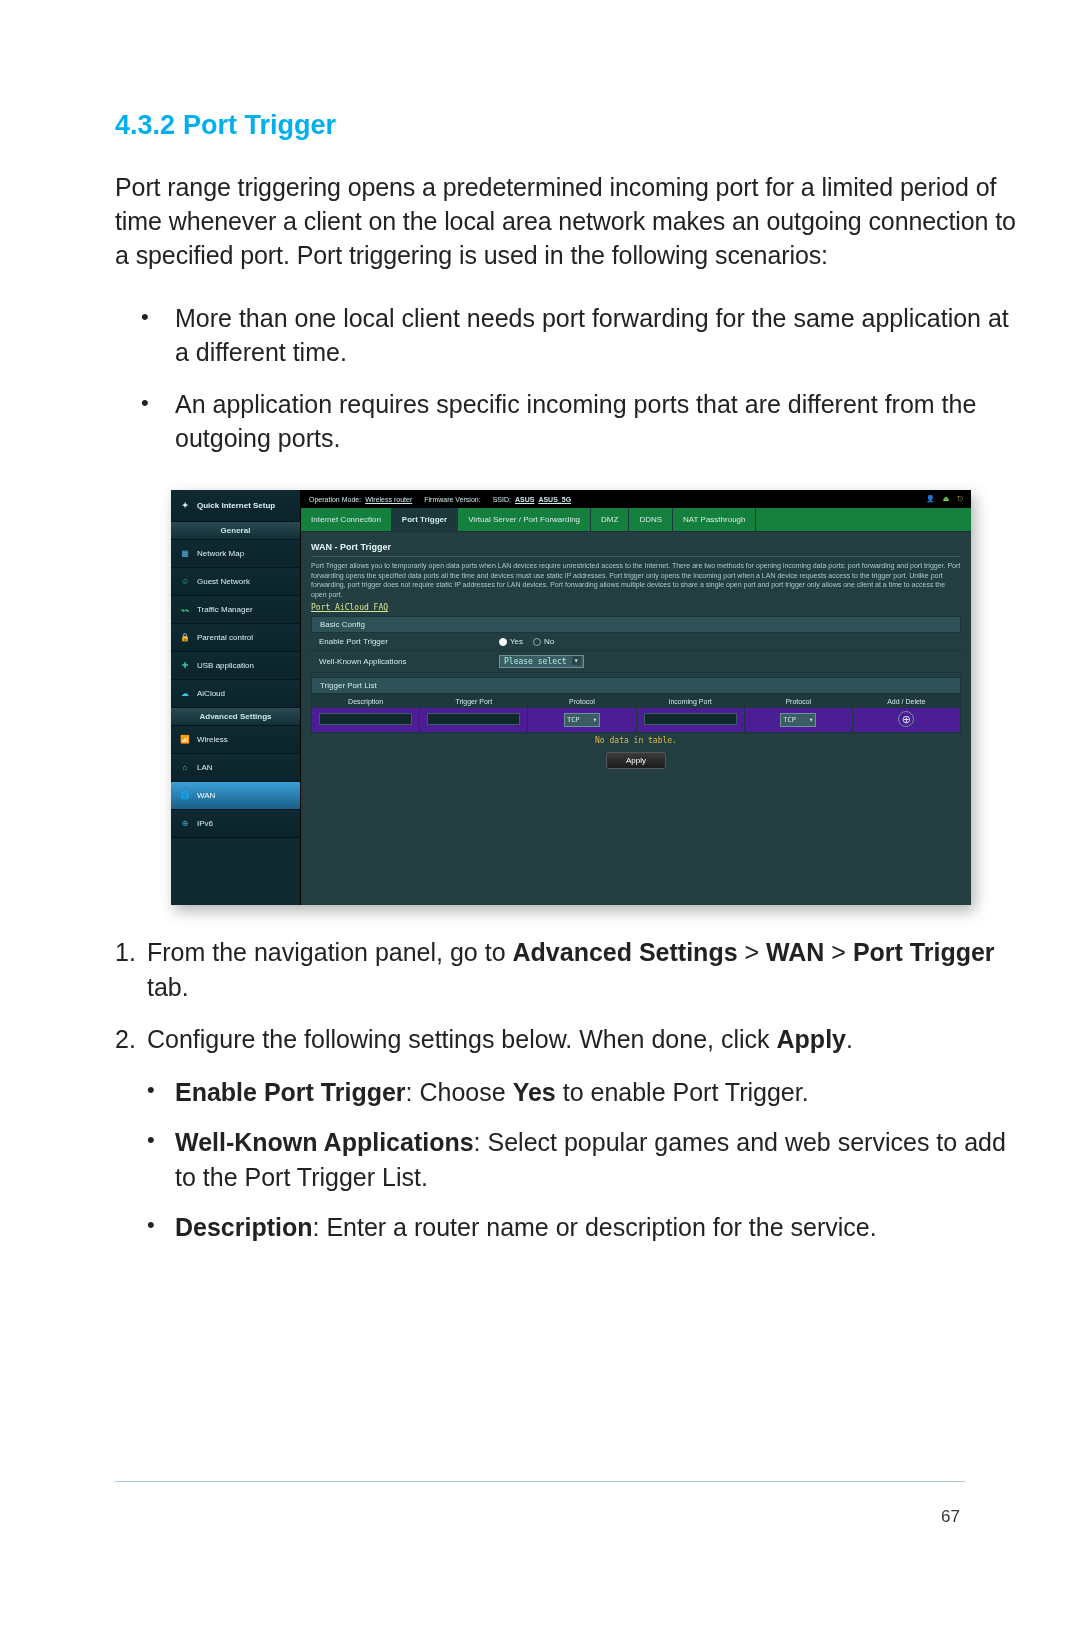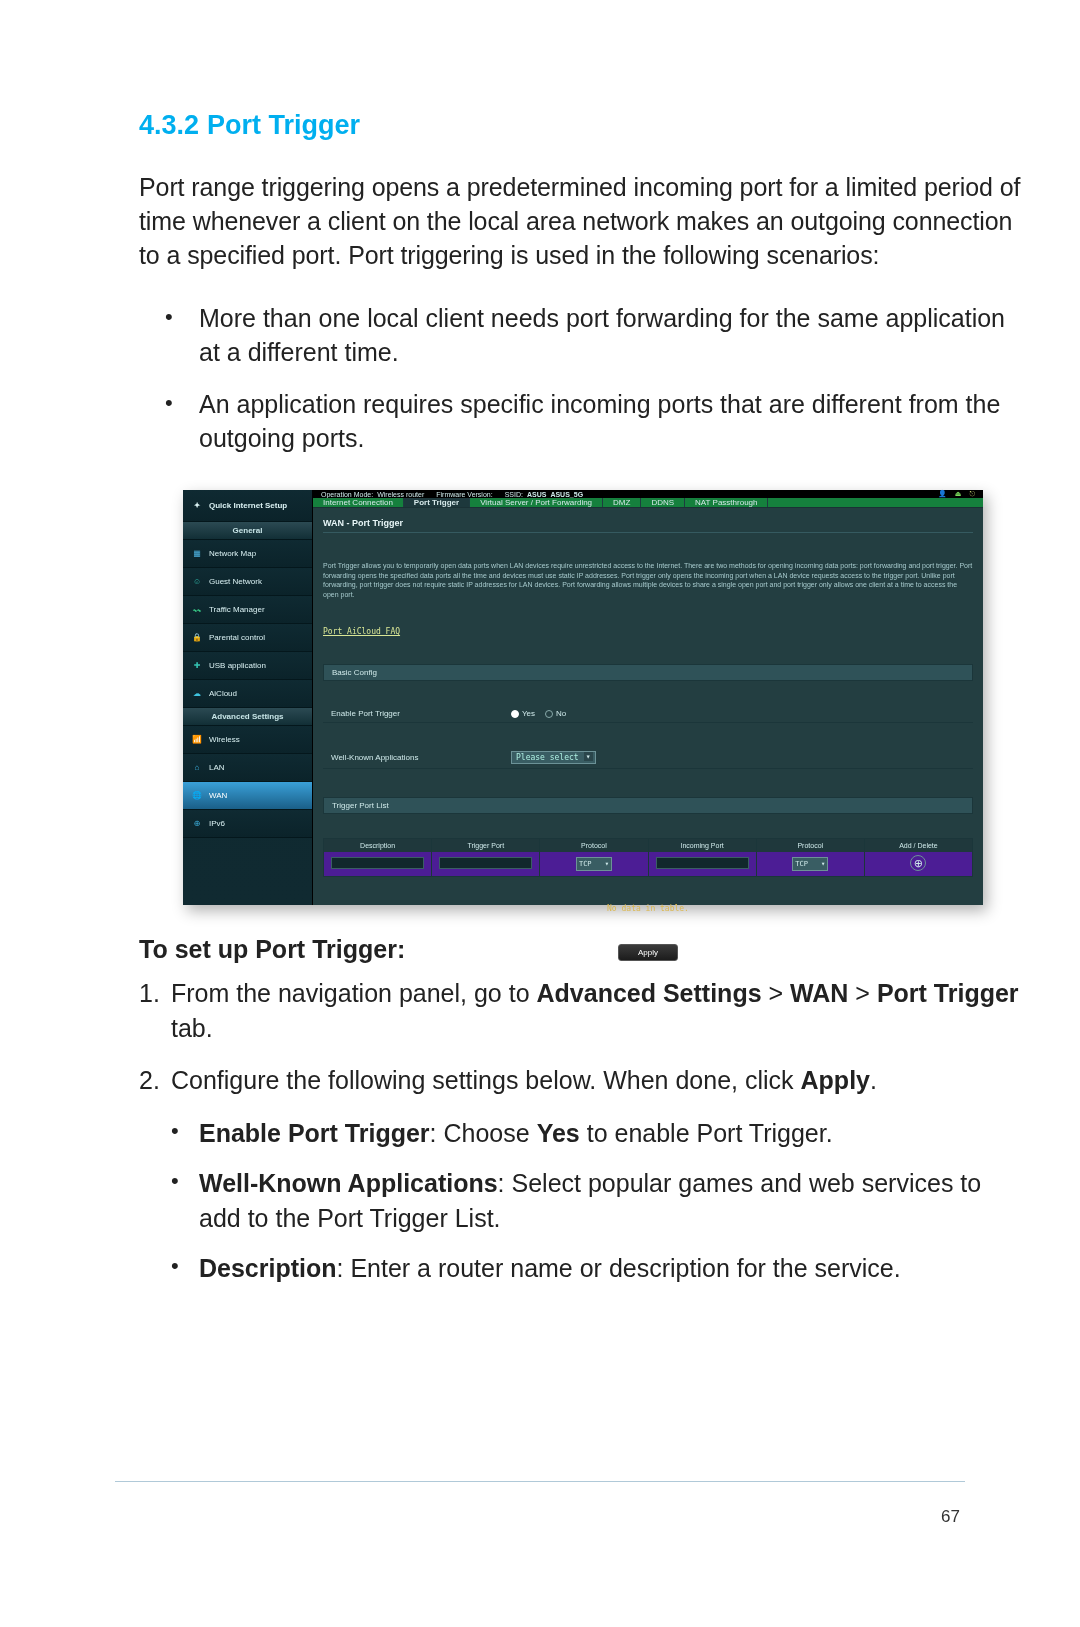--- a/index.html
+++ b/index.html
@@ -6,21 +6,20 @@
   body {
     width: 1080px;
     height: 1627px;
     background: #ffffff;
     font-family: "Segoe UI", "Myriad Pro", Arial, sans-serif;
     color: #222;
     position: relative;
   }
   .page {
     padding: 110px 53px 80px 115px;
-    margin-left: 24px;
   }
   .section-heading {
     color: #00afef;
     font-size: 27px;
     font-weight: bold;
     margin-bottom: 30px;
   }
   .section-heading .num { margin-right: 8px; }
   .body-para {
     font-size: 25px;
@@ -172,21 +171,21 @@
   }
   .tab.active {
     background: #1d383c;
     font-weight: bold;
   }
   .panel {
     flex: 1;
     padding: 8px 10px;
     display: flex;
     flex-direction: column;
-    gap: 24px;
+    gap: 0;
   }
   .panel-title {
     color: #e7f6f7;
     font-weight: bold;
     font-size: 9px;
     padding: 2px 0 4px;
     border-bottom: 1px solid #355a60;
     margin-bottom: 4px;
   }
   .panel-desc {
@@ -451,21 +450,20 @@
               </div>
           </div>
         </div>
 
         <div class="nodata">No data in table.</div>
         <div class="apply-btn">Apply</div>
       </div>
     </div>
   </div>
 
-  <div class="subheading">To set up Port Trigger:</div>
 
   <ol class="setup-steps">
     <li>
       <span>From the navigation panel, go to </span><span class="bold">Advanced Settings</span><span> &gt; </span><span class="bold">WAN</span><span> &gt; </span><span class="bold">Port Trigger</span><span> tab.</span>
     </li>
     <li>
       <span>Configure the following settings below. When done, click </span><span class="bold">Apply</span><span>.</span>
       <ul class="inner-bullets">
         <li>
           <span class="bold">Enable Port Trigger</span><span>: Choose </span><span class="bold">Yes</span><span> to enable Port Trigger.</span>

